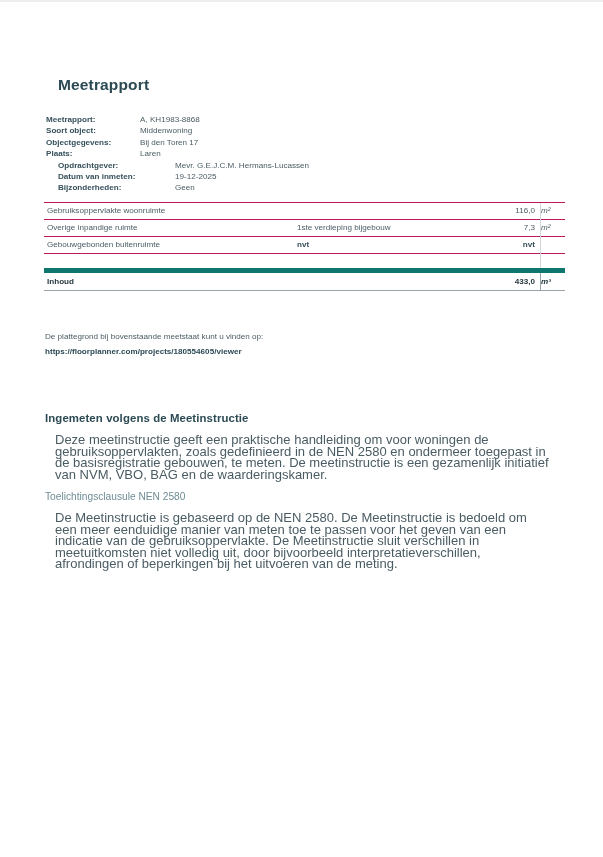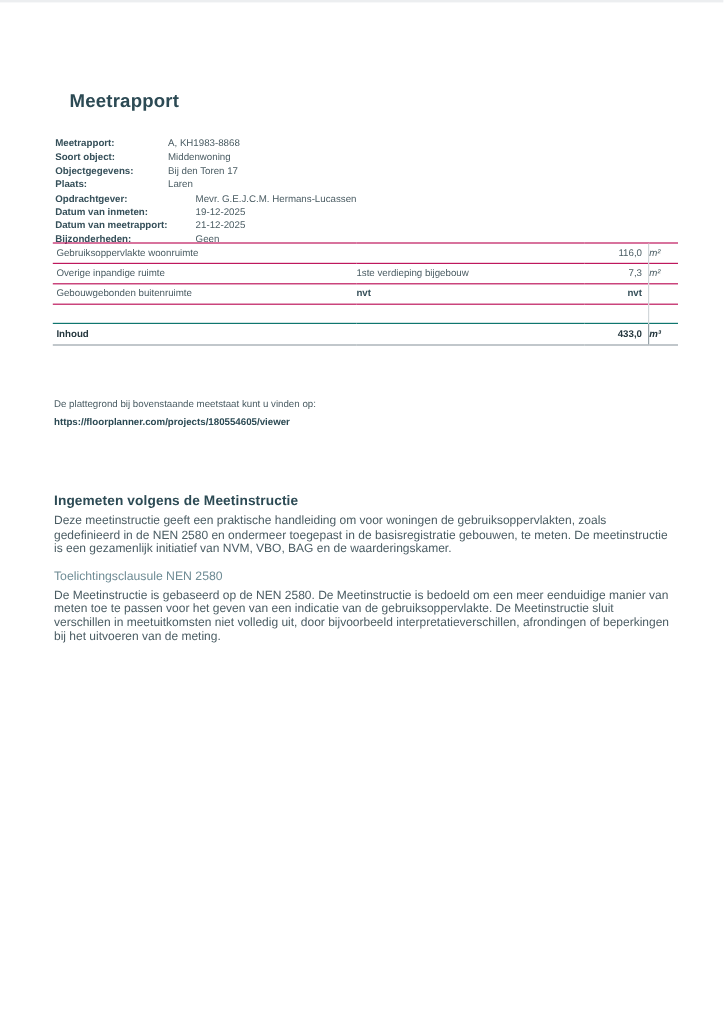--- a/index.html
+++ b/index.html
@@ -70,21 +70,21 @@
   .meta-row {
     display: flex;
     flex-direction: row;
     white-space: nowrap;
   }
   .meta-label {
     font-weight: bold;
     color: #36505a;
   }
   .meta-col.left  .meta-label { width: 94px; }
-  .meta-col.right .meta-label { width: 117px; }
+  .meta-col.right .meta-label { width: 117px; margin-left: 12px; }
   .meta-value {
     font-weight: normal;
     color: #4a5c63;
   }
 
   
   .meas-table {
     position: absolute;
     left: 44px;
     top: 202px;
@@ -114,21 +114,21 @@
     font-style: italic;
   }
   td.col-desc.strong,
   td.col-value.strong { font-weight: bold; color: #36505a; }
 
   tr.spacer td {
     height: 14px;
     line-height: 14px;
   }
   tr.total td {
-    border-top: 1px solid #0f766e;
+    border-top: 5px solid #0f766e;
     border-bottom: 1px solid #98a3a9;
     font-weight: bold;
     color: #26383f;
     height: 17px;
     line-height: 17px;
   }
   tr.total td.col-unit { border-left: 1px solid #98a3a9; }
 
   
   .plan-note {
@@ -155,24 +155,24 @@
     width: 515px;
   }
   .section-heading {
     font-size: 11.4px;
     font-weight: bold;
     color: #2c4a54;
     margin: 0 0 5px 0;
     letter-spacing: 0.1px;
   }
   .section-para {
-    font-size: 10px;
+    font-size: 13px;
     line-height: 11.5px;
     color: #4a5c63;
-    margin: 0;
+    margin: 10px;
   }
   .sub-heading {
     font-size: 10.2px;
     font-weight: normal;
     color: #6f8c95;
     margin: 11px 0 5px 0;
   }
 </style>
 </head>
 <body>
@@ -205,24 +205,20 @@
       </div>
 
       <div class="meta-col right">
         <div class="meta-row">
           <span class="meta-label">Opdrachtgever:</span>
           <span class="meta-value">Mevr. G.E.J.C.M. Hermans-Lucassen</span>
         </div>
         <div class="meta-row">
           <span class="meta-label">Datum van inmeten:</span>
           <span class="meta-value">19-12-2025</span>
-        </div>
-        <div class="meta-row">
-          <span class="meta-label">Datum van meetrapport:</span>
-          <span class="meta-value">21-12-2025</span>
         </div>
         <div class="meta-row">
           <span class="meta-label">Bijzonderheden:</span>
           <span class="meta-value">Geen</span>
         </div>
       </div>
     </div>
   </div>
 
   <table class="meas-table">

